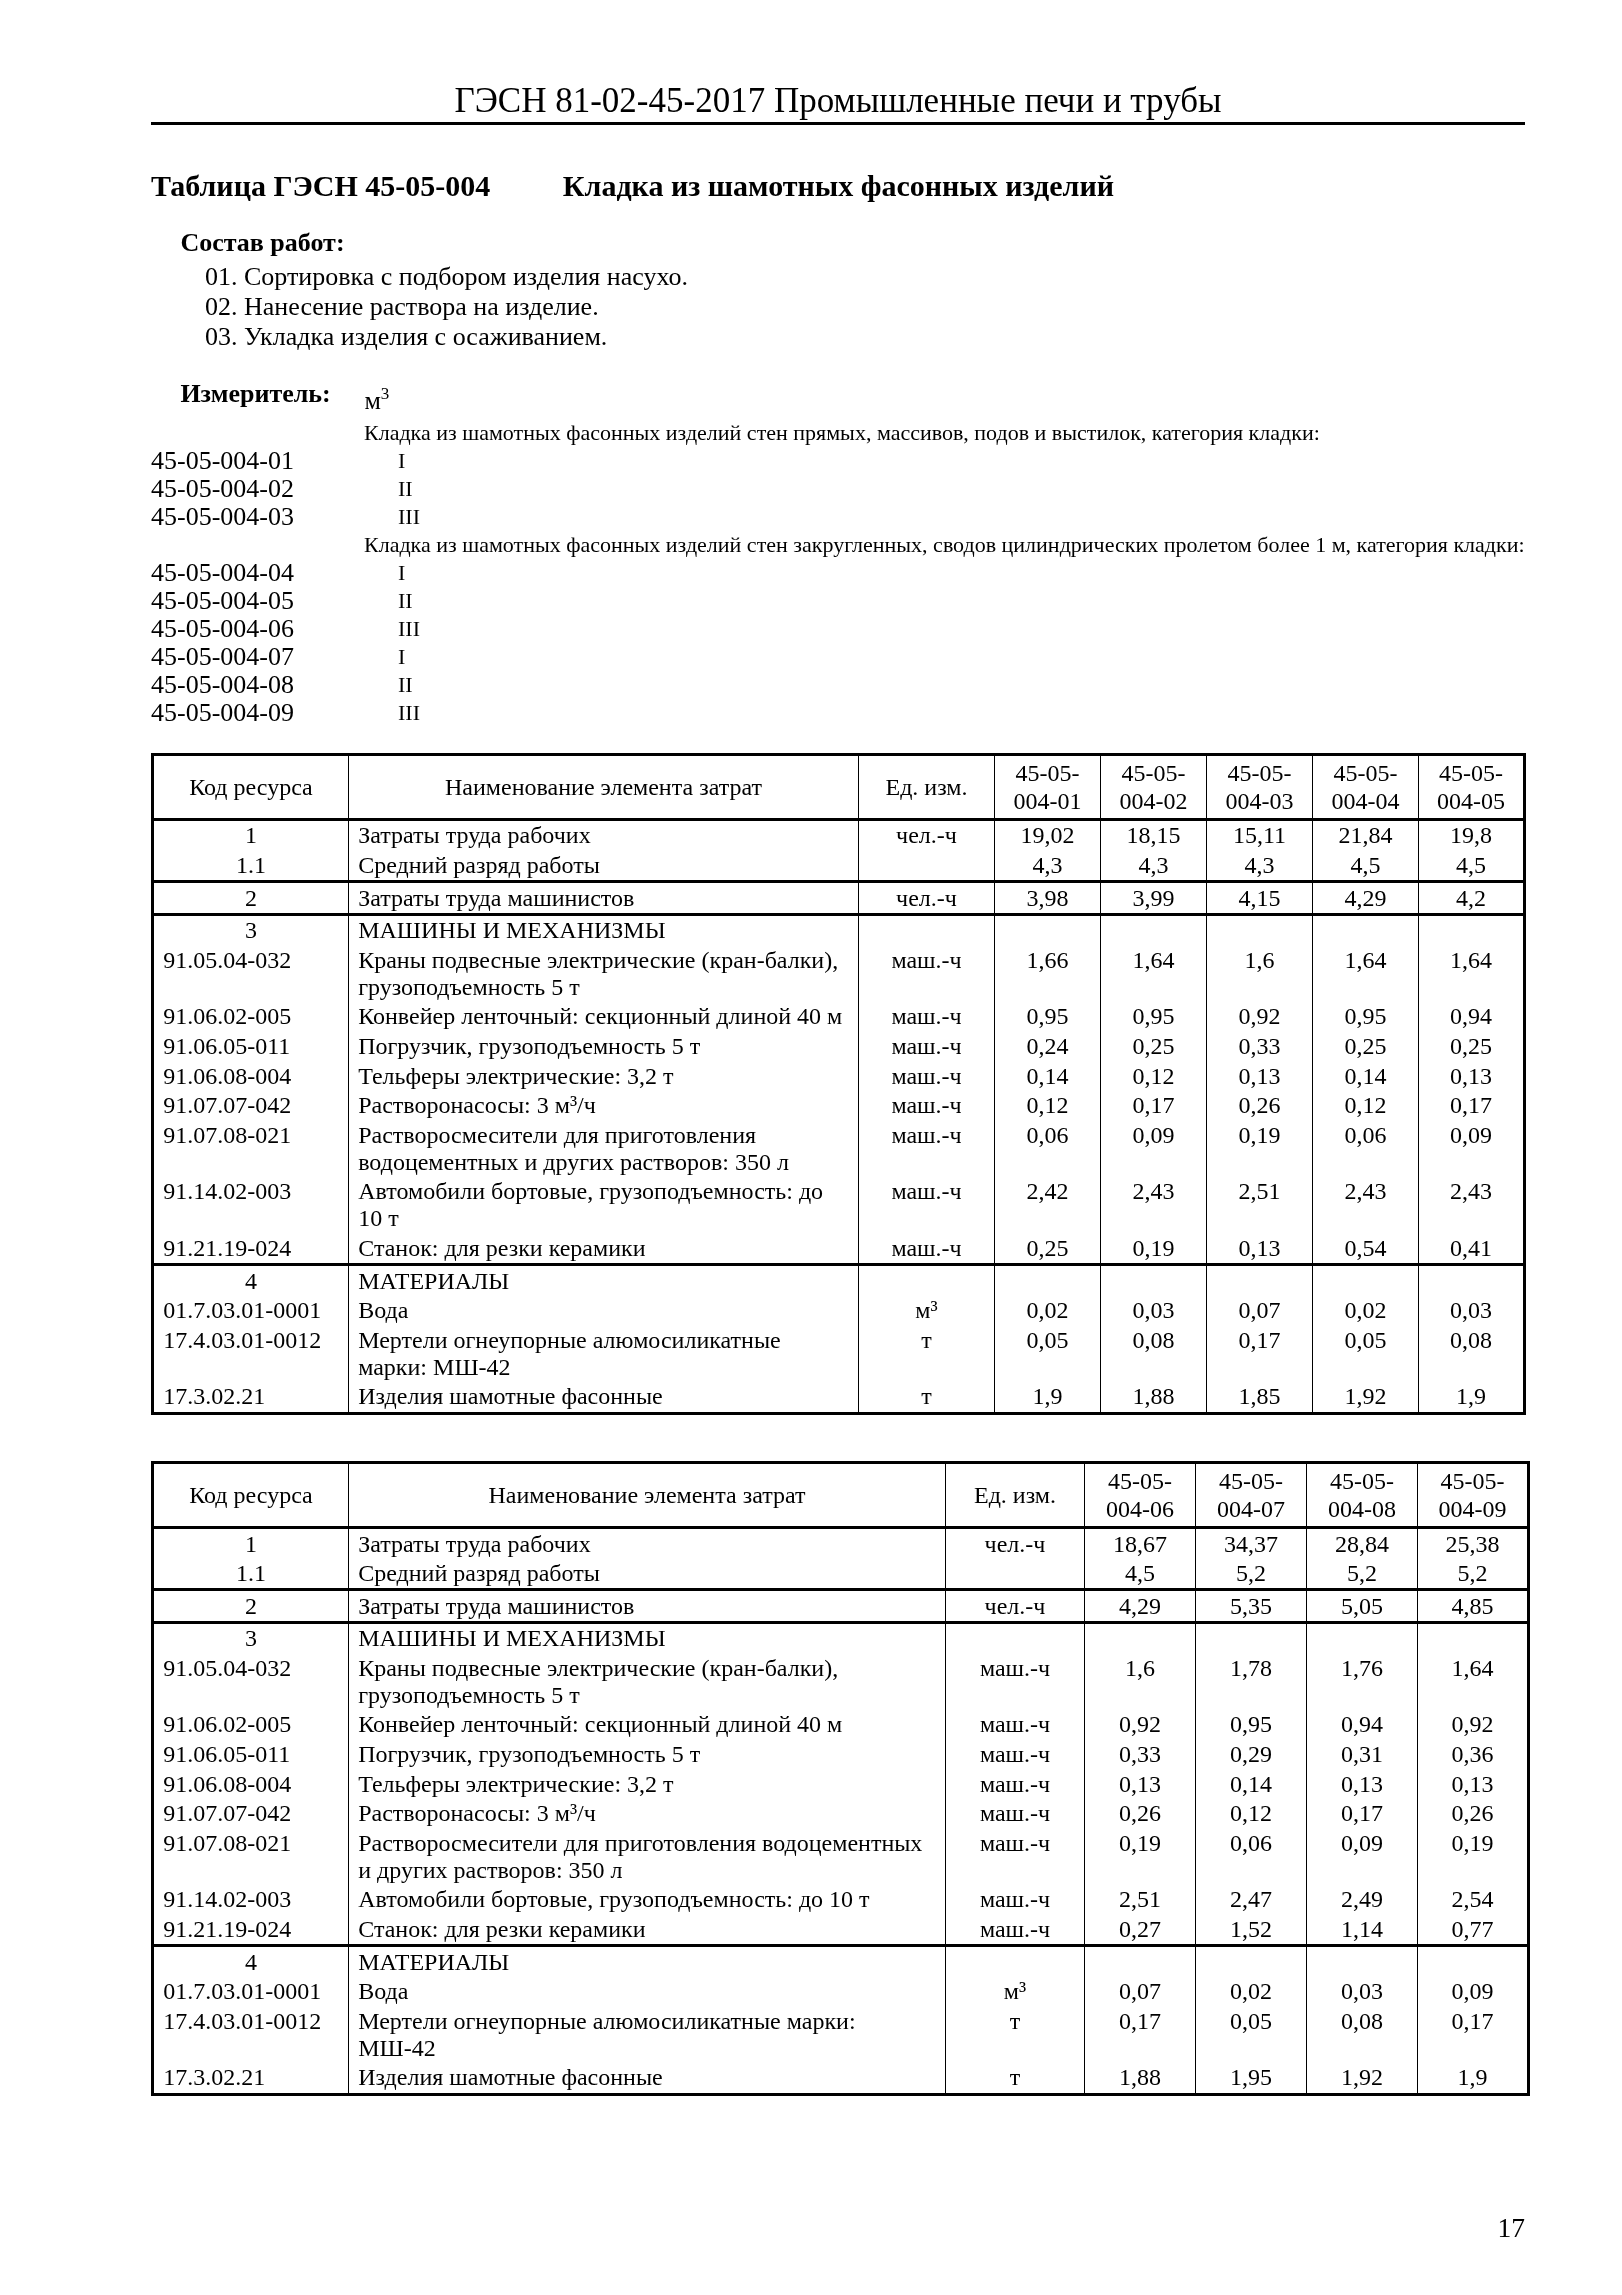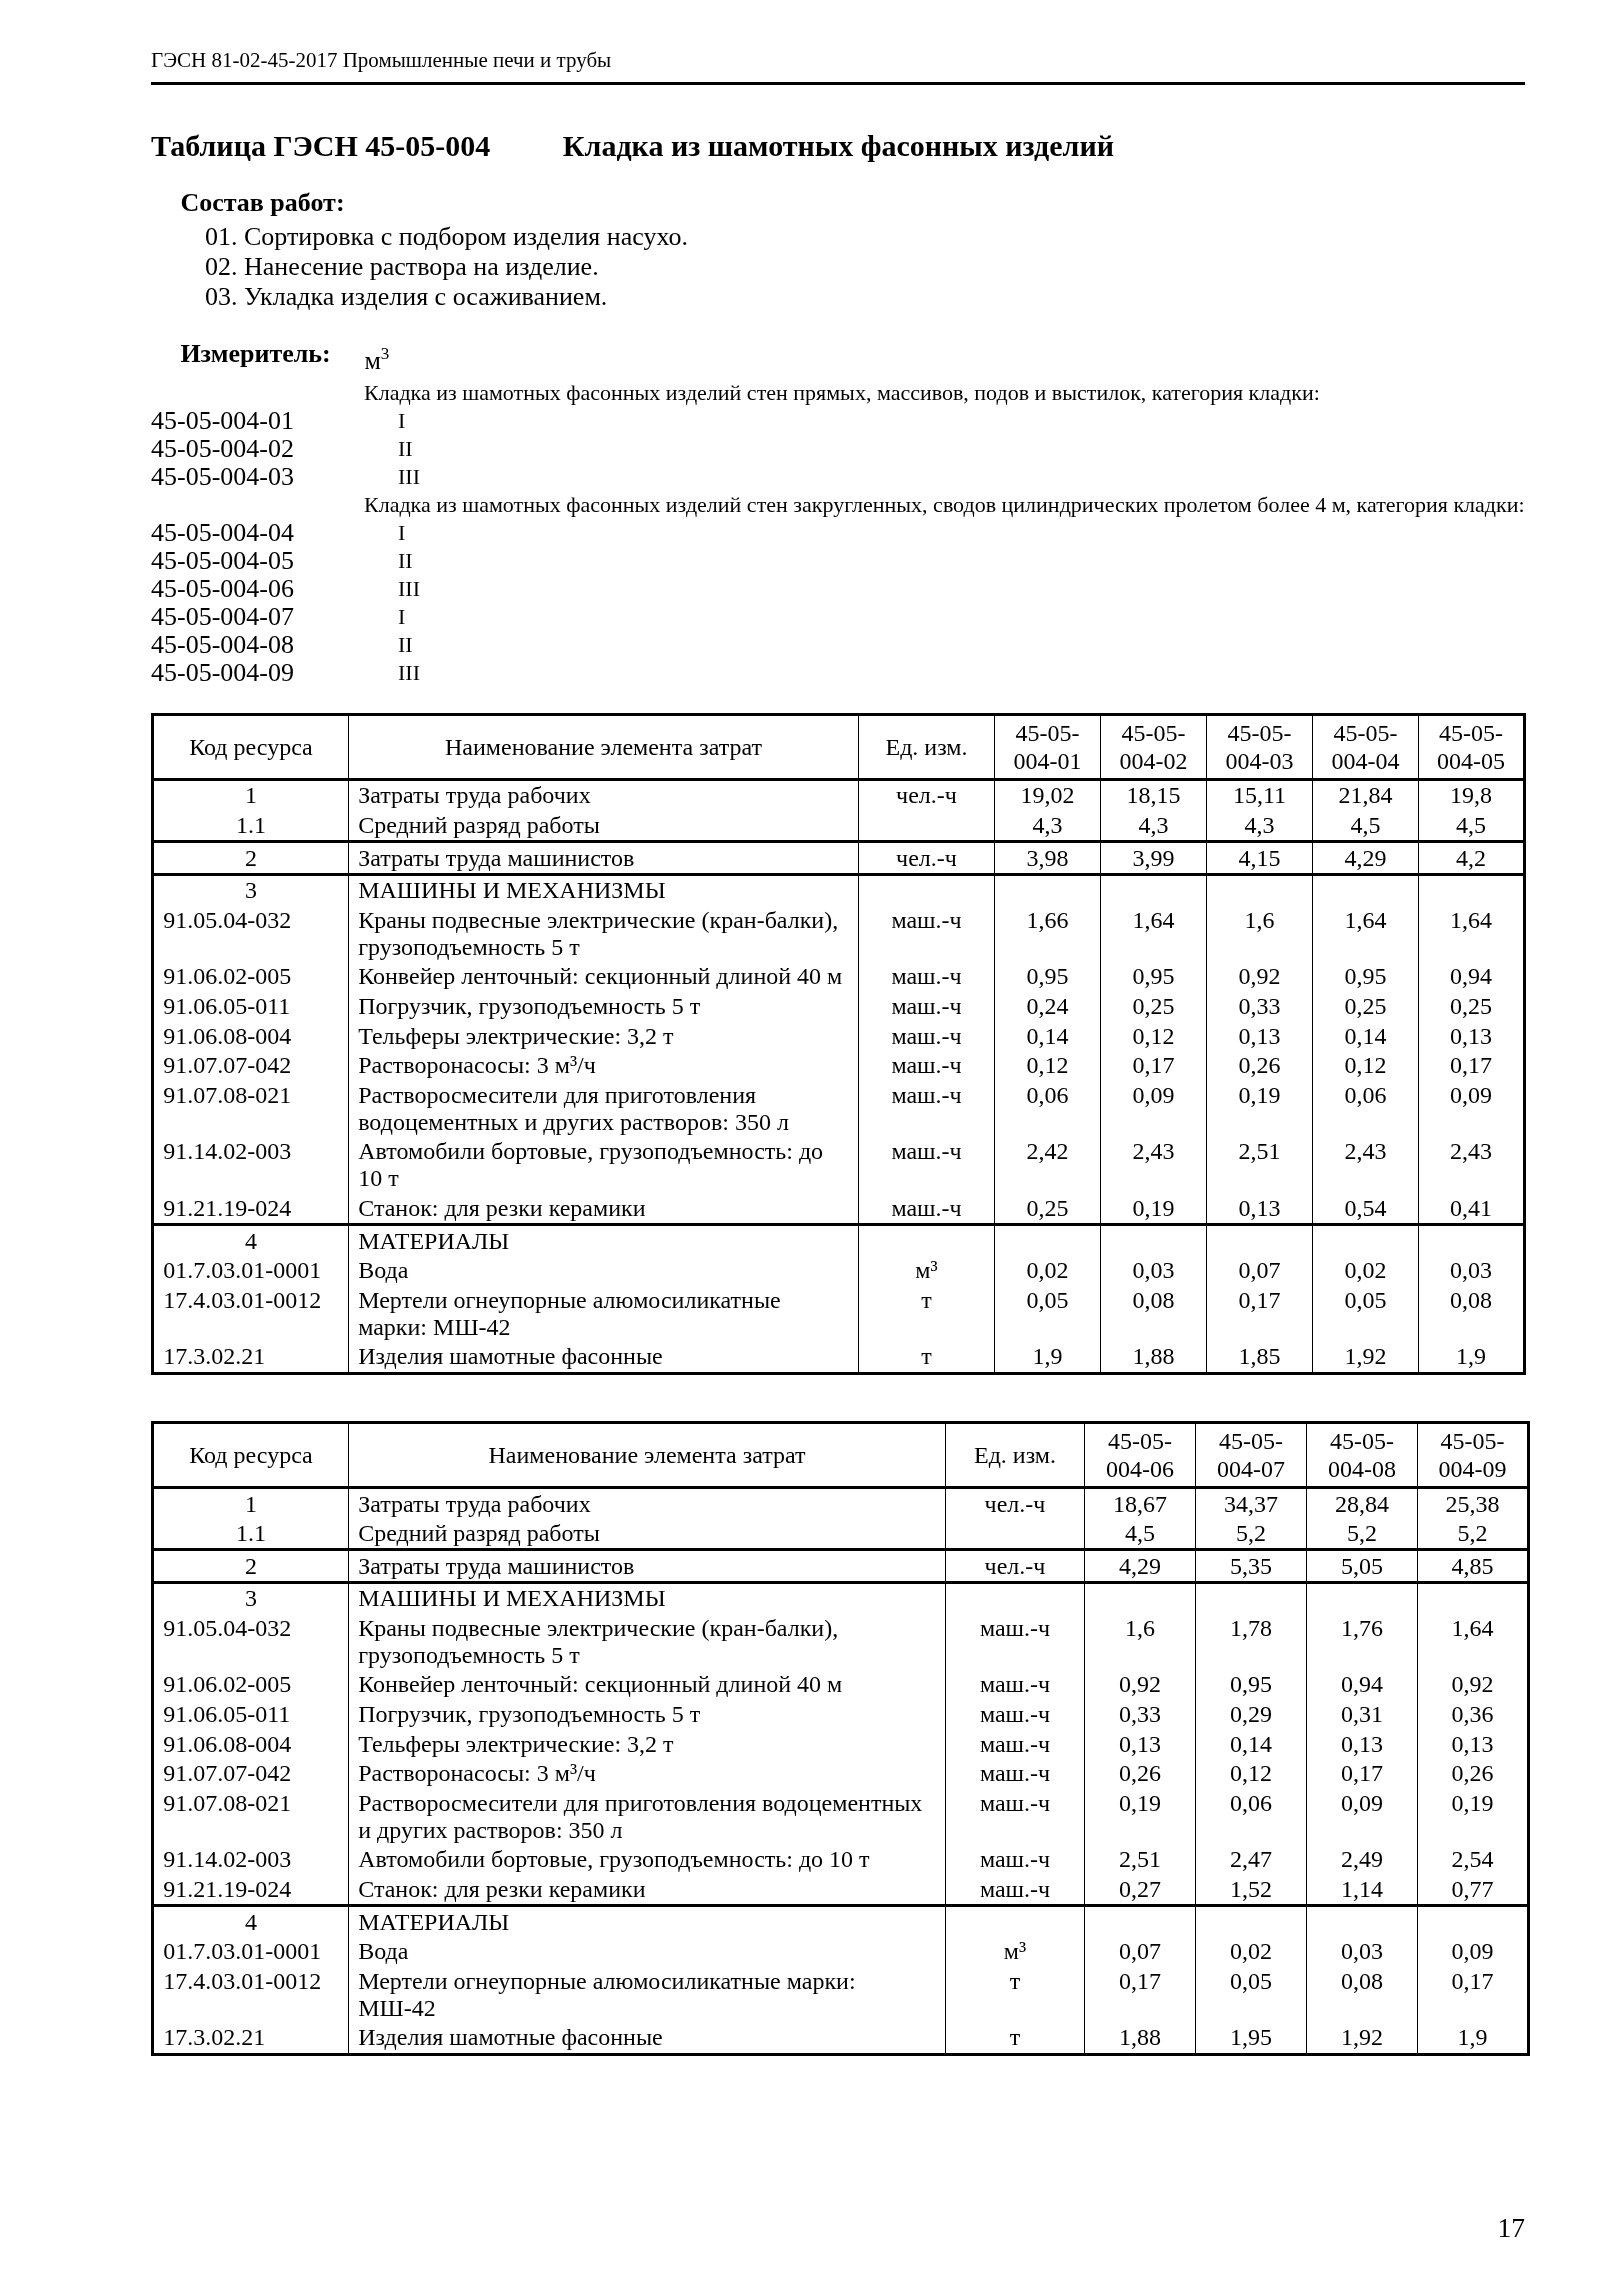--- a/index.html
+++ b/index.html
@@ -6,21 +6,21 @@
   .page {
     position:relative;
     width:1623px; height:2295px;
     background:#ffffff;
     color:#000;
     font-family:"Liberation Serif","DejaVu Serif",serif;
     overflow:hidden;
   }
   .content { margin-left:151px; width:1374px; }
 
-  .doc-header { padding-top:47px; font-size:21px; text-align:left; line-height:27.5px; }
+  .doc-header { padding-top:87px; font-size:35px; text-align:center; line-height:27.5px; }
   .header-rule { margin-top:7.9px; border-top:3.3px solid #000; }
 
   .doc-title { margin-top:46px; font-size:30px; font-weight:bold; line-height:30px; }
   .doc-title .title-name { margin-left:65px; }
 
   .works { margin-top:26px; }
   .works-heading { margin-left:29.4px; font-size:26px; font-weight:bold; line-height:31px;margin-top:17px; }
   .works-items { margin-top:3.9px; margin-left:54px; }
   .works-item { font-size:26px; line-height:30px; }
 
@@ -99,21 +99,21 @@
         <div class="norm-row">
           <div class="norm-code">45-05-004-02</div>
           <div class="norm-text norm-cat">II</div>
         </div>
         <div class="norm-row">
           <div class="norm-code">45-05-004-03</div>
           <div class="norm-text norm-cat">III</div>
         </div>
         <div class="norm-row">
           <div class="norm-code"></div>
-          <div class="norm-text">Кладка из шамотных фасонных изделий стен закругленных, сводов цилиндрических пролетом более 4 м, категория кладки:</div>
+          <div class="norm-text">Кладка из шамотных фасонных изделий стен закругленных, сводов цилиндрических пролетом более 1 м, категория кладки:</div>
         </div>
         <div class="norm-row">
           <div class="norm-code">45-05-004-04</div>
           <div class="norm-text norm-cat">I</div>
         </div>
         <div class="norm-row">
           <div class="norm-code">45-05-004-05</div>
           <div class="norm-text norm-cat">II</div>
         </div>
         <div class="norm-row">

